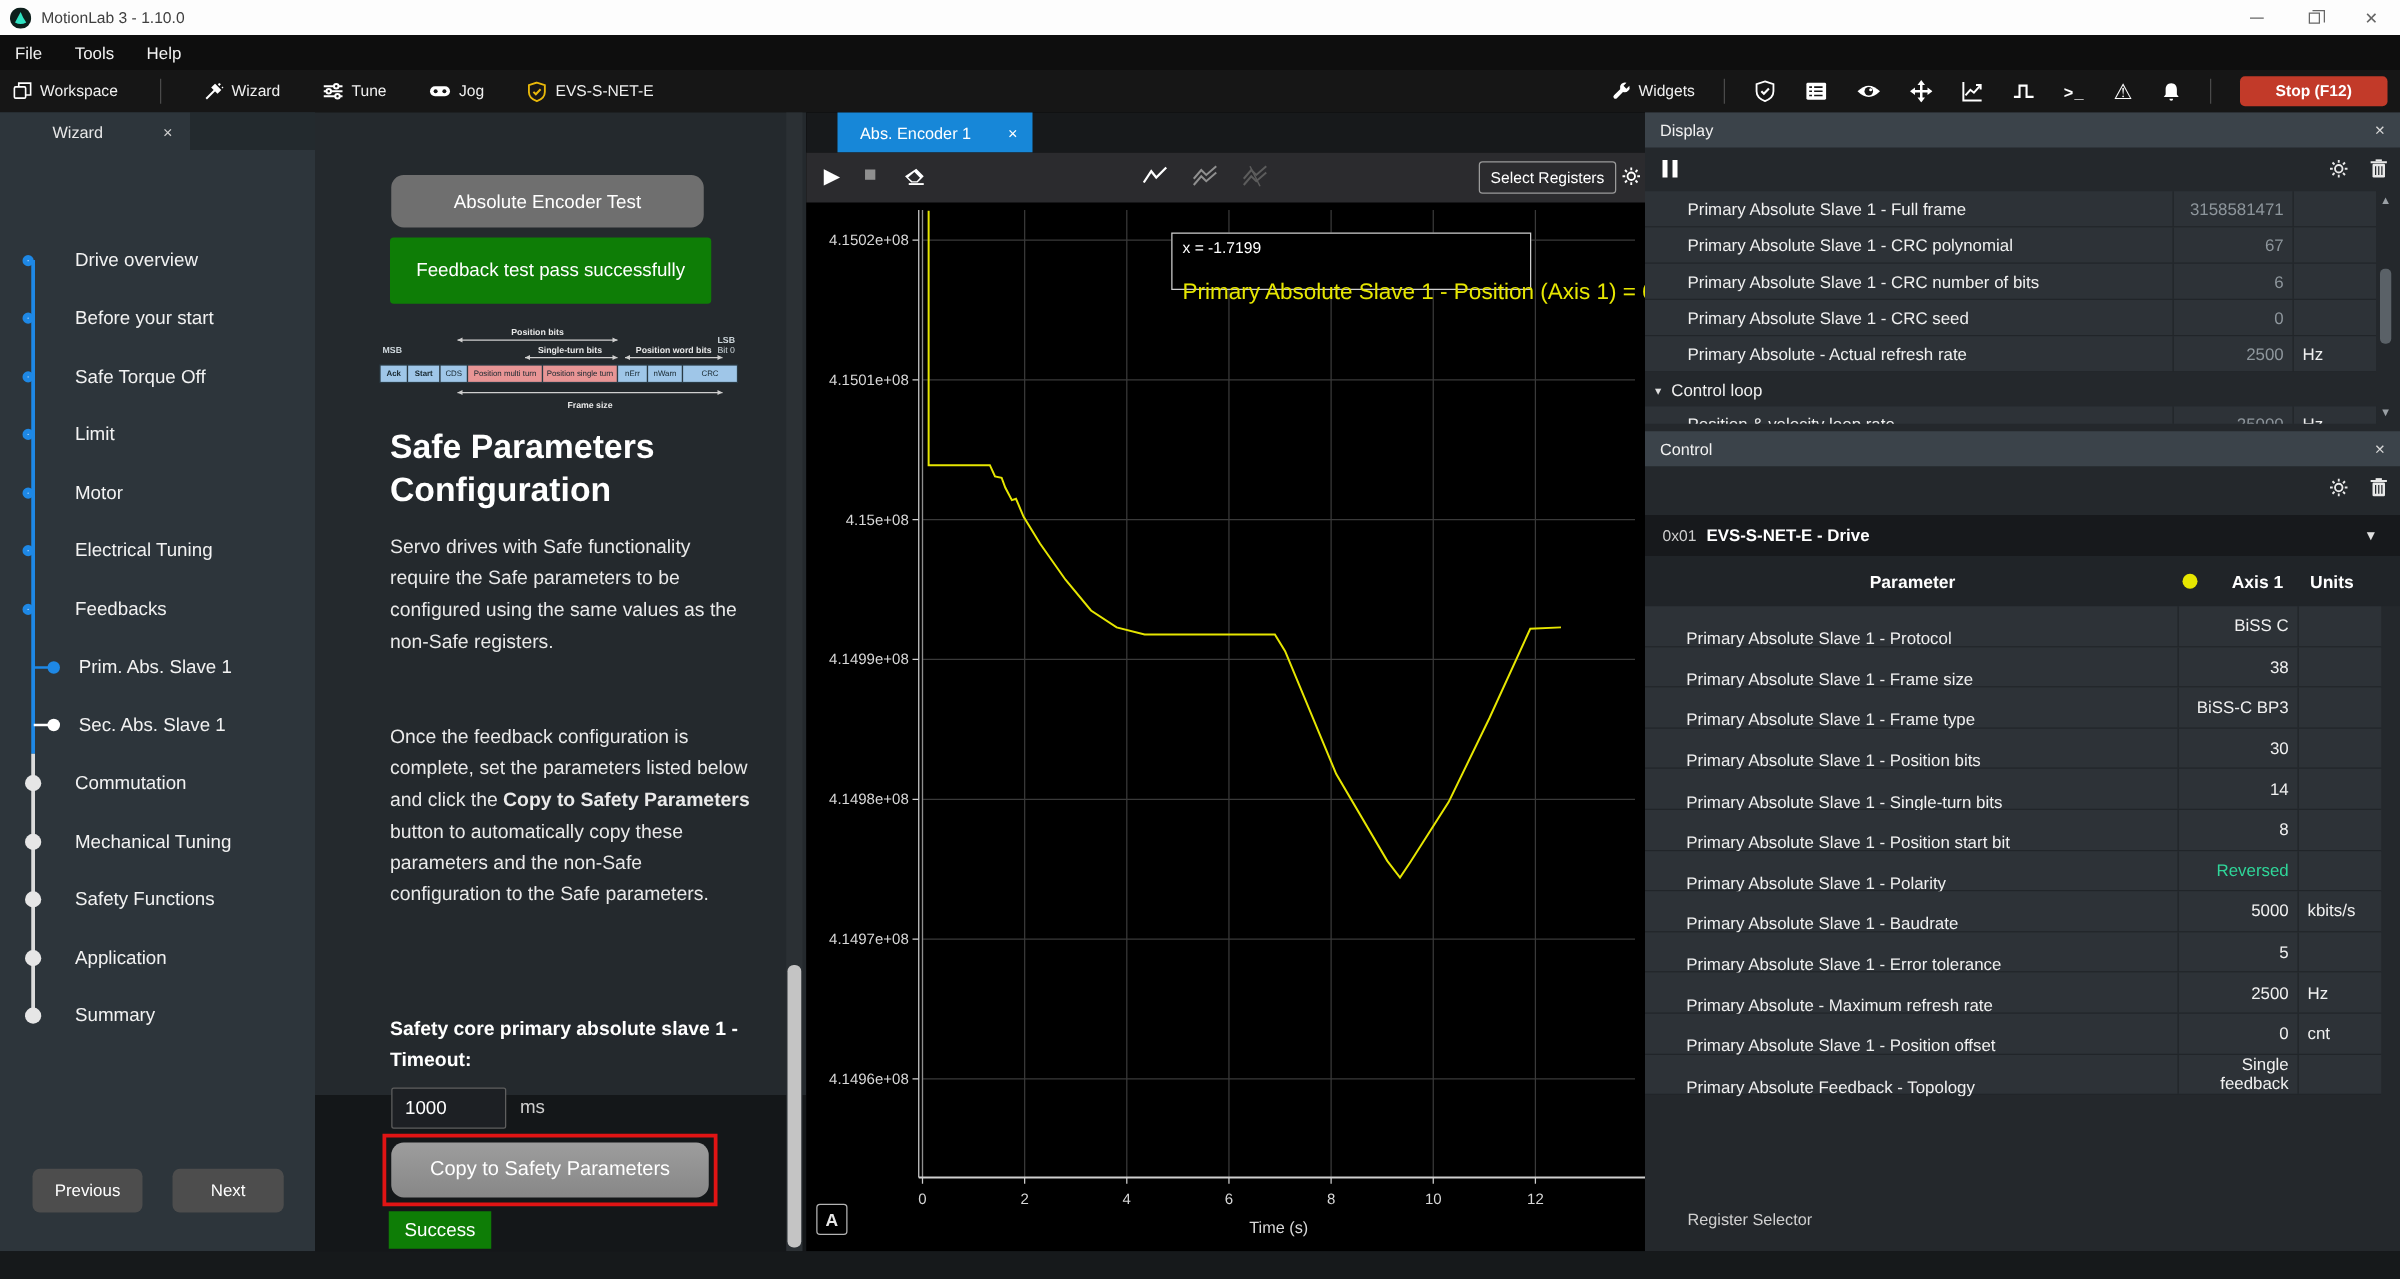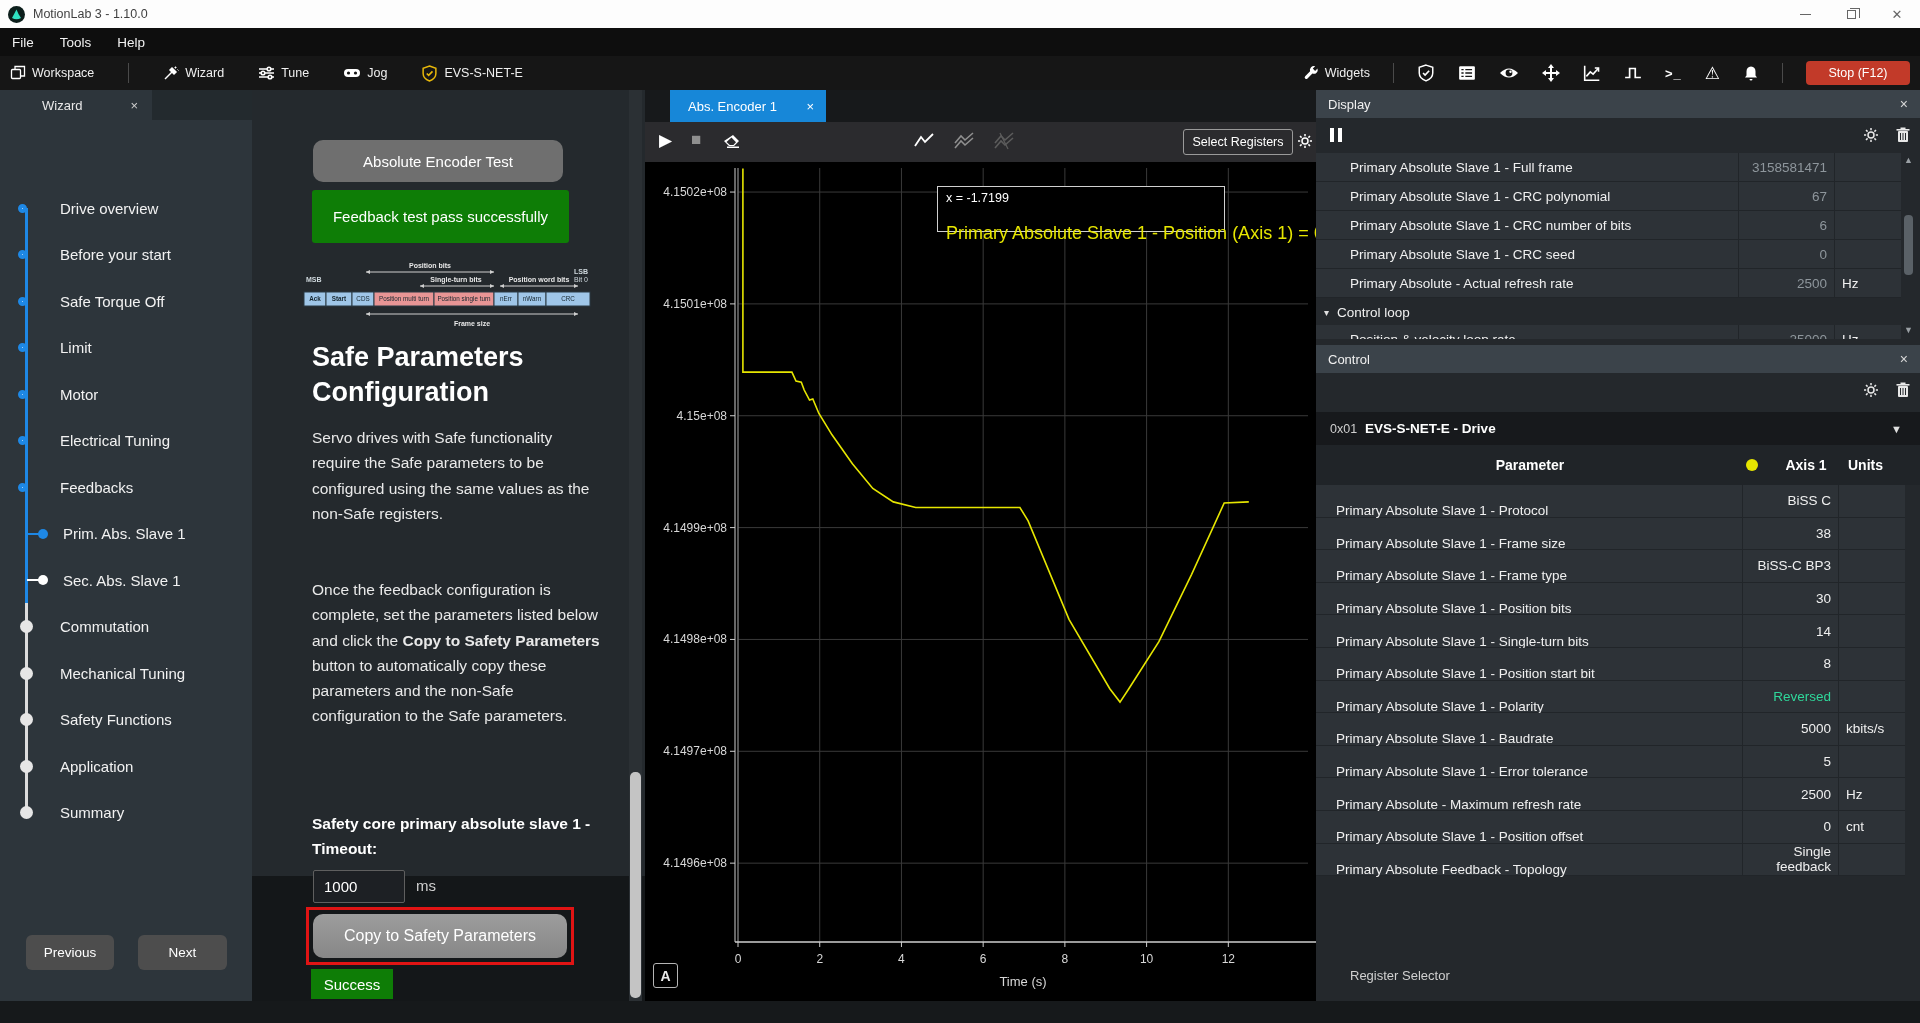--- a/index.html
+++ b/index.html
@@ -25,21 +25,21 @@
   .menu-item { font-size:13.5px; color:#f2f2f2; }
 
   
   #toolbar { position:absolute; left:0; top:56px; width:1920px; height:34px; background:#161616; display:flex; align-items:center; }
   .tb-left { display:flex; align-items:center; gap:34px; padding-left:10px; }
   .tb-item { display:flex; align-items:center; gap:6px; font-size:12.5px; color:#f0f0f0; }
   .tb-sep { width:1px; height:20px; background:#4a4a4a; }
   .tb-right { position:absolute; right:10px; top:0; height:34px; display:flex; align-items:center; gap:23px; }
   .icon { display:inline-flex; align-items:center; justify-content:center; }
   .icon svg { display:block; }
-  .stop-btn { width:104px; height:24px; background:#c23a29; border-radius:4px; color:#fff; font-size:12.5px; font-weight:normal; display:flex; align-items:center; justify-content:center; }
+  .stop-btn { width:118px; height:24px; background:#c23a29; border-radius:4px; color:#fff; font-size:12.5px; font-weight:bold; display:flex; align-items:center; justify-content:center; }
   .term-glyph { font-size:13px; font-weight:bold; color:#fff; letter-spacing:1px; }
   .warn-glyph { font-size:17px; color:#fff; }
 
   
   #sidebar { position:absolute; left:0; top:90px; width:252px; height:911px; background:#2d353b; }
   #content { position:absolute; left:252px; top:90px; width:393px; height:786px; background:#24292d; }
   #chartpanel { position:absolute; left:645px; top:90px; width:671px; height:911px; background:#000; }
   #rightpanel { position:absolute; left:1316px; top:90px; width:604px; height:911px; background:#24282c; }
   #statusbar { position:absolute; left:0; top:1001px; width:1920px; height:22px; background:#16191b; }
 
@@ -109,21 +109,21 @@
   .pause-icon span { width:4px; height:14px; background:#fff; }
   .gear-pos { position:absolute; left:547px; top:9px; }
   .trash-pos { position:absolute; left:580px; top:9px; }
 
   .disp-rows { position:absolute; left:0; top:63px; width:585px; }
   .row3 { position:relative; height:29px; background:#2d3237; border-bottom:1px solid #212529; display:flex; align-items:center; }
   .row3 .rlabel { flex:1 1 auto; padding-left:34px; font-size:13.5px; color:#f0f0f0; white-space:nowrap; overflow:hidden; }
   .row3 .rval { width:96px; text-align:right; padding-right:7px; font-size:13.5px; color:#8e969c; border-left:1px solid #212529; align-self:stretch; display:flex; align-items:center; justify-content:flex-end; }
   .row3 .runit { width:67px; padding-left:7px; font-size:13.5px; color:#f0f0f0; border-left:1px solid #212529; align-self:stretch; display:flex; align-items:center; }
   .ctl-rows .row3 { height:32.6px; }
-  .ctl-rows .row3 .rlabel { padding-left:20px;margin-top:20px; }
+  .ctl-rows .row3 .rlabel { padding-left:33px;margin-top:20px; }
   .ctl-rows .row3 .rval { color:#f0f0f0; }
   .disp-scroll { position:absolute; left:585px; top:63px; width:15px; height:184px; background:#24282c; }
   .disp-scroll .arr { position:absolute; left:0; width:15px; font-size:9px; color:#9aa0a5; text-align:center; }
   .disp-scroll .thumb { position:absolute; left:3px; top:62px; width:9px; height:60px; background:#5a6167; border-radius:4px; }
   .section-row { position:absolute; left:0; top:210px; width:585px; height:25px; display:flex; align-items:center; font-size:13.5px; color:#f0f0f0; }
   .section-row .caret { margin-left:8px; margin-right:8px; font-size:10px; color:#e0e0e0; }
   .partial-row { position:absolute; left:0; top:235px; width:585px; height:14px; overflow:hidden; }
 
   #control-block .panel-header { top:255px; }
   #control-block .panel-toolbar { top:283px; }

